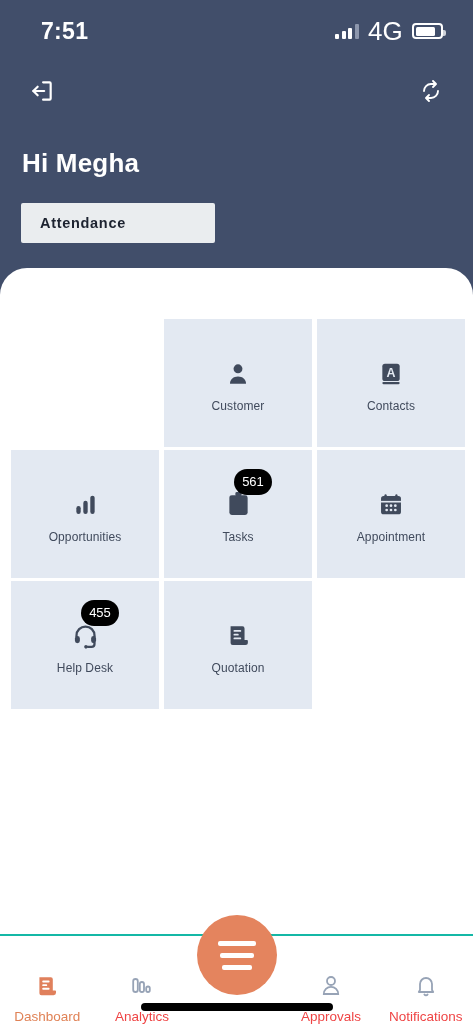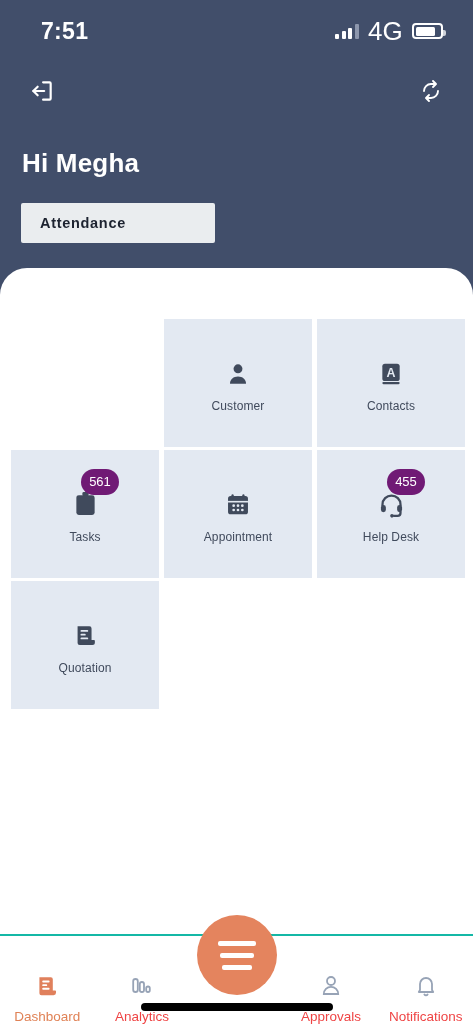--- a/index.html
+++ b/index.html
@@ -68,21 +68,21 @@
     background:#E3E9F2;
     display:flex; flex-direction:column; align-items:center; justify-content:center;
     gap:5px; position:relative;
   }
   .tile.empty { background:transparent; }
   .tile-icon { position:relative; width:40px; height:40px; display:flex; align-items:center; justify-content:center; }
   .tile-label { font-size:12px; color:#404a5c; letter-spacing:.1px; }
   .badge {
     position:absolute; top:-16px; left:16px;
     min-width:38px; height:26px; padding:0 7px;
-    background:#701a75; color:#ffffff; border-radius:13px;
+    background:#000000; color:#ffffff; border-radius:13px;
     display:flex; align-items:center; justify-content:center;
     font-size:13px; font-weight:400;
   }
 
   
   .bottomnav {
     position:absolute; bottom:0; left:0; width:473px; height:90px;
     background:#ffffff; border-top:2px solid #14b8a6;
     display:flex; align-items:flex-end; padding-top:14px;
   }
@@ -170,20 +170,30 @@
         <div class="tile-icon">
           <svg width="26" height="26" viewBox="0 0 24 24">
             <rect x="4" y="2.5" width="16" height="16" rx="2.4" fill="#404A5C"></rect>
             <text x="12" y="14.6" font-family="Liberation Sans, sans-serif" font-size="11.5" font-weight="700" fill="#E3E9F2" text-anchor="middle">A</text>
             <rect x="4" y="19.4" width="16" height="2" rx="1" fill="#404A5C"></rect>
           </svg>
         </div>
         <div class="tile-label">Contacts</div>
       </div>
 
+      <div class="tile">
+        <div class="tile-icon">
+          <svg width="25" height="25" viewBox="0 0 24 24" fill="#404A5C">
+            <rect x="3.2" y="13.5" width="4.2" height="7.5" rx="2.1"></rect>
+            <rect x="9.9" y="8.5" width="4.2" height="12.5" rx="2.1"></rect>
+            <rect x="16.6" y="3.5" width="4.2" height="17.5" rx="2.1"></rect>
+          </svg>
+        </div>
+        <div class="tile-label">Opportunities</div>
+      </div>
 
       <div class="tile">
         <div class="tile-icon">
           <svg width="25" height="27" viewBox="0 0 24 26" fill="#404A5C">
             <rect x="9" y="1" width="6" height="4" rx="1.4"></rect>
             <rect x="3.2" y="4" width="17.6" height="19" rx="2.4"></rect>
           </svg>
           <div class="badge">561</div>
         </div>
         <div class="tile-label">Tasks</div>

